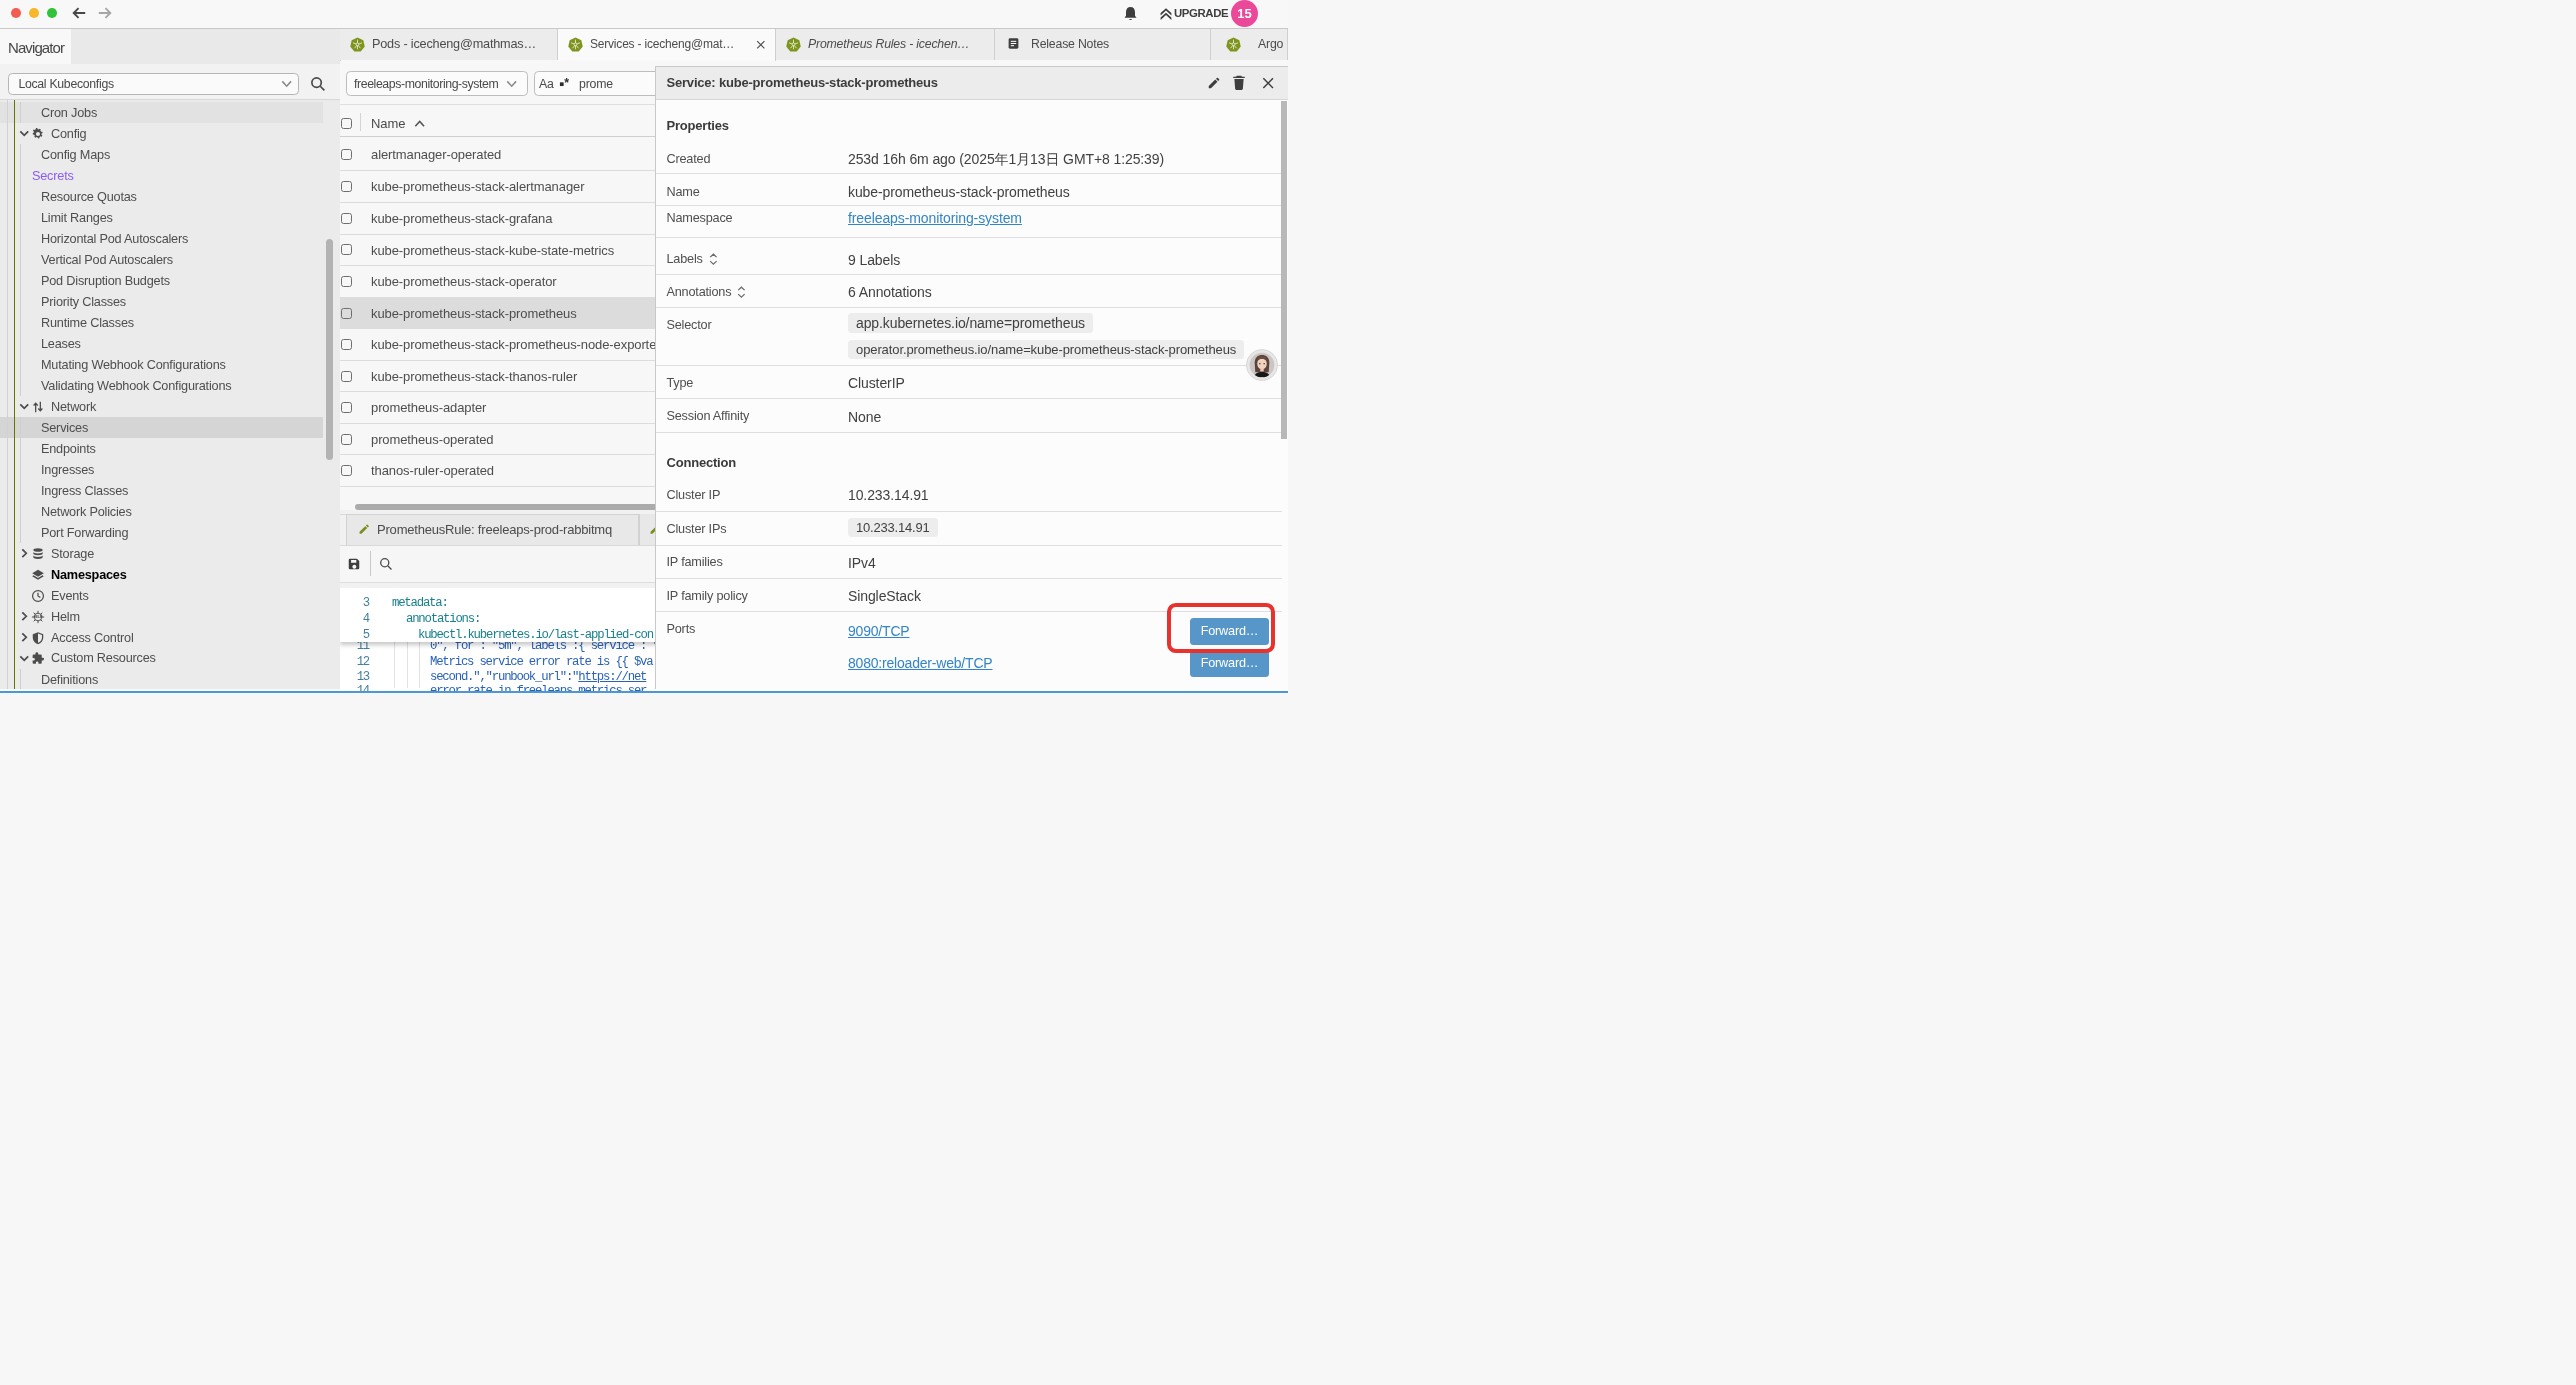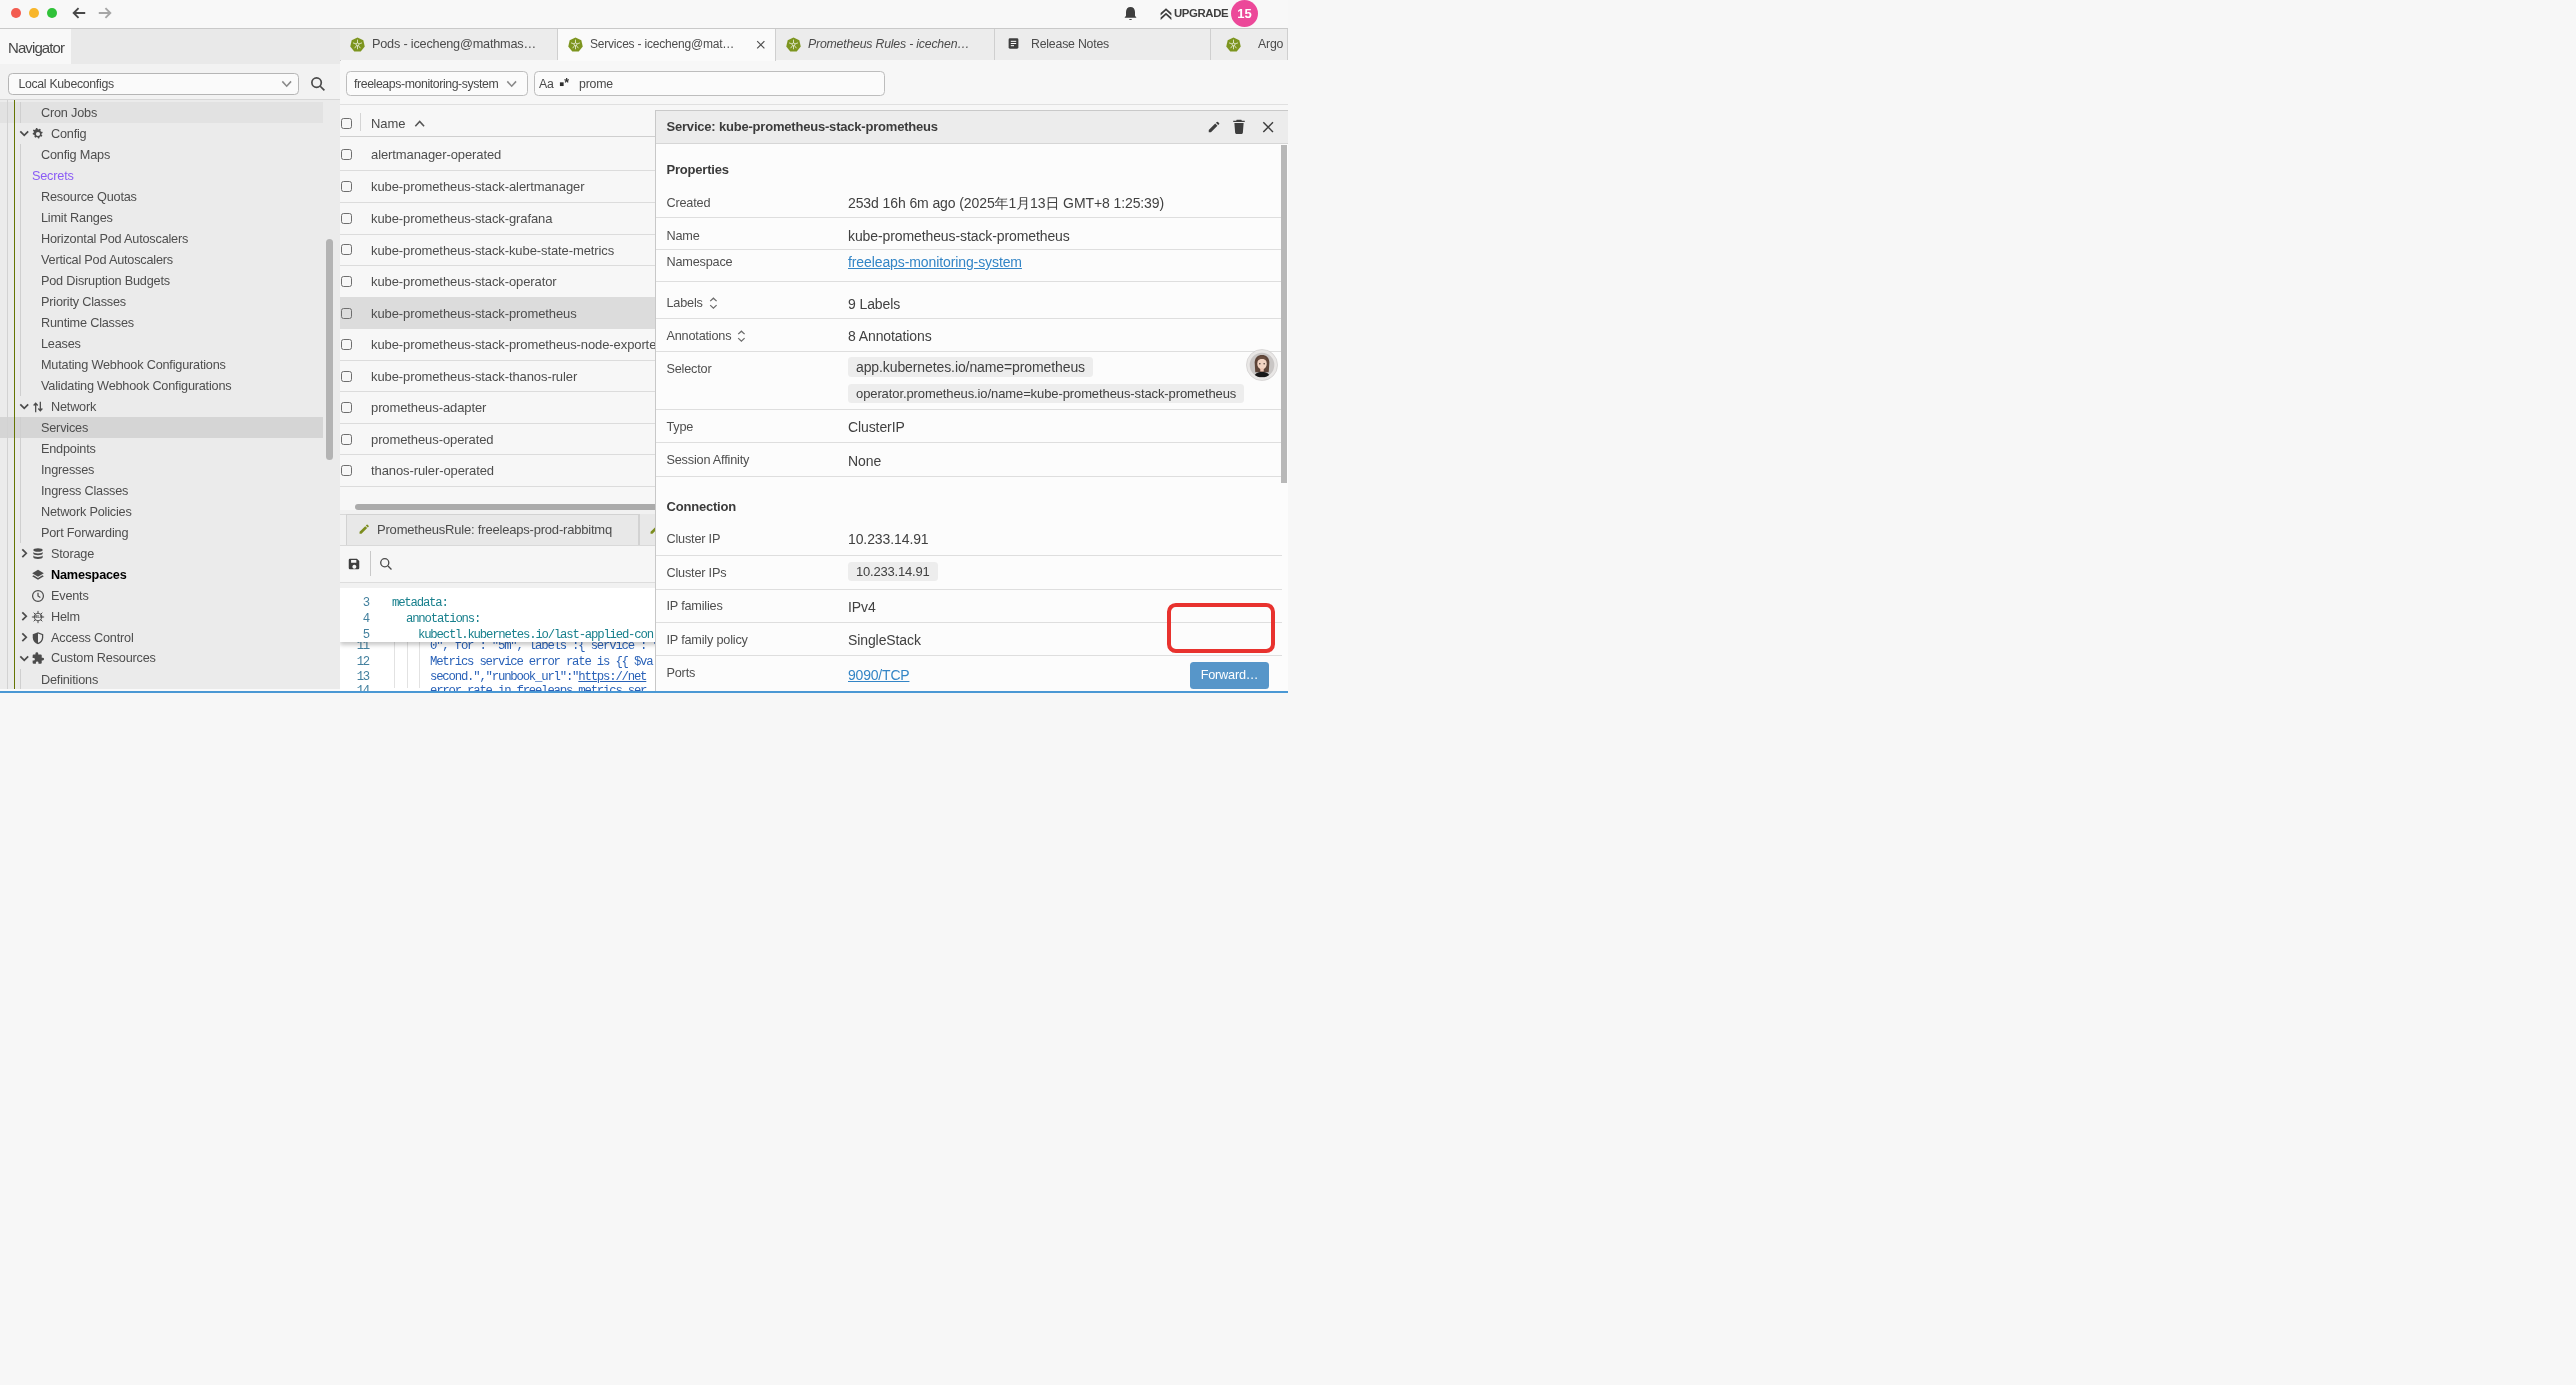--- a/index.html
+++ b/index.html
@@ -334,21 +334,21 @@
 <div class="abs" style="left:0;top:95px;width:29px;text-align:right;color:#43809e;">14</div>
 <div class="abs nw" style="left:90px;top:95px;"><span style="color:#2a62b8">error rate in freeleaps metrics ser</span></div>
 <div class="abs" style="left:0;top:0;width:948px;height:54px;background:#ffffff;box-shadow:0 2.6px 4.4px rgba(0,0,0,0.22);"></div>
 <div class="abs" style="left:0;top:7px;width:29px;text-align:right;color:#43809e;">3</div>
 <div class="abs nw" style="left:52px;top:7px;"><span style="color:#19808d">metadata:</span></div>
 <div class="abs" style="left:0;top:23px;width:29px;text-align:right;color:#43809e;">4</div>
 <div class="abs nw" style="left:66px;top:23px;"><span style="color:#19808d">annotations:</span></div>
 <div class="abs" style="left:0;top:39px;width:29px;text-align:right;color:#43809e;">5</div>
 <div class="abs nw" style="left:78px;top:39px;"><span style="color:#19808d">kubectl.kubernetes.io/last-applied-con</span></div>
 </div>
-<div class="abs" style="left:655px;top:66px;width:633px;height:623px;background:#fcfcfc;border-left:0.9px solid #c8c8c8;overflow:hidden;margin-top:44px;">
+<div class="abs" style="left:655px;top:66px;width:633px;height:623px;background:#fcfcfc;border-left:0.9px solid #c8c8c8;overflow:hidden;">
 <div class="abs" style="left:0;top:0;width:633px;height:34px;background:#ececec;border-top:0.9px solid #c9c9c9;border-bottom:0.9px solid #d6d6d6;"></div>
 <div class="abs nw" style="left:10.5px;top:9.2px;font-size:13px;font-weight:700;color:#3c3c3c;">Service: kube-prometheus-stack-prometheus</div>
 <svg class="abs" style="left:551px;top:9.6px;" width="14" height="14" viewBox="0 0 24 24">
       <path fill="#3e3e3e" d="M3 17.2 V21 h3.8 L17.9 9.9 l-3.8-3.8 z M20.7 7.1 a1.3 1.3 0 0 0 0-1.8 L18.7 3.3 a1.3 1.3 0 0 0-1.8 0 l-1.6 1.6 3.8 3.8 z"></path>
     </svg>
 <svg class="abs" style="left:576px;top:9.2px;" width="14" height="15" viewBox="0 0 24 26">
       <path fill="#3e3e3e" d="M7 3 l1-1.5 h8 L17 3 h5 v2.2 H2 V3 z M4 7 h16 l-1.3 17 a2 2 0 0 1-2 1.8 H7.3 a2 2 0 0 1-2-1.8 z"></path>
     </svg>
 <svg class="abs" style="left:606px;top:10.5px;" width="12.3" height="12.3" viewBox="0 0 14 14">
       <path d="M1.5 1.5 L12.5 12.5 M12.5 1.5 L1.5 12.5" stroke="#3e3e3e" stroke-width="1.7"></path>
@@ -366,21 +366,21 @@
 <div class="abs nw" style="left:10.5px;top:186px;color:#4f4f4f;">Labels<svg style="vertical-align:-2.2px;margin-left:6.1px;display:inline;" width="8.8" height="12.3" viewBox="0 0 11 15">
         <path d="M1.5 5 L5.5 1.3 L9.5 5" fill="none" stroke="#6b6b6b" stroke-width="1.6"></path>
         <path d="M1.5 10 L5.5 13.7 L9.5 10" fill="none" stroke="#6b6b6b" stroke-width="1.6"></path>
       </svg></div>
 <div class="abs nw" style="left:192px;top:186px;font-size:14px;letter-spacing:-0.1px;color:#414141;">9 Labels</div>
 <div class="abs" style="left:0;top:208px;width:626px;height:0.9px;background:#dedede;"></div>
 <div class="abs nw" style="left:10.5px;top:219px;color:#4f4f4f;text-align:center;">Annotations<svg style="vertical-align:-2.2px;margin-left:6.1px;display:inline;" width="8.8" height="12.3" viewBox="0 0 11 15">
         <path d="M1.5 5 L5.5 1.3 L9.5 5" fill="none" stroke="#6b6b6b" stroke-width="1.6"></path>
         <path d="M1.5 10 L5.5 13.7 L9.5 10" fill="none" stroke="#6b6b6b" stroke-width="1.6"></path>
       </svg></div>
-<div class="abs nw" style="left:192px;top:218px;font-size:14px;letter-spacing:-0.1px;color:#414141;">8 Annotations</div>
+<div class="abs nw" style="left:192px;top:218px;font-size:14px;letter-spacing:-0.1px;color:#414141;">6 Annotations</div>
 <div class="abs" style="left:0;top:241px;width:626px;height:0.9px;background:#dedede;"></div>
 <div class="abs nw" style="left:10.5px;top:252px;color:#4f4f4f;">Selector</div>
 <div class="abs nw" style="left:192px;top:247px;background:#ededed;border-radius:3.5px;padding:2.2px 8px;font-size:14px;letter-spacing:-0.1px;color:#414141;">app.kubernetes.io/name=prometheus</div>
 <div class="abs nw" style="left:192px;top:274px;background:#ededed;border-radius:3.5px;padding:2.2px 8px;font-size:13px;letter-spacing:-0.1px;color:#414141;">operator.prometheus.io/name=kube-prometheus-stack-prometheus</div>
 <div class="abs" style="left:0;top:299px;width:626px;height:0.9px;background:#dedede;"></div>
 <div class="abs nw" style="left:10.5px;top:310px;color:#4f4f4f;">Type</div>
 <div class="abs nw" style="left:192px;top:309px;font-size:14px;letter-spacing:-0.1px;color:#414141;">ClusterIP</div>
 <div class="abs" style="left:0;top:332px;width:626px;height:0.9px;background:#dedede;"></div>
 <div class="abs nw" style="left:10.5px;top:343px;color:#4f4f4f;">Session Affinity</div>
 <div class="abs nw" style="left:192px;top:343px;font-size:14px;letter-spacing:-0.1px;color:#414141;">None</div>

